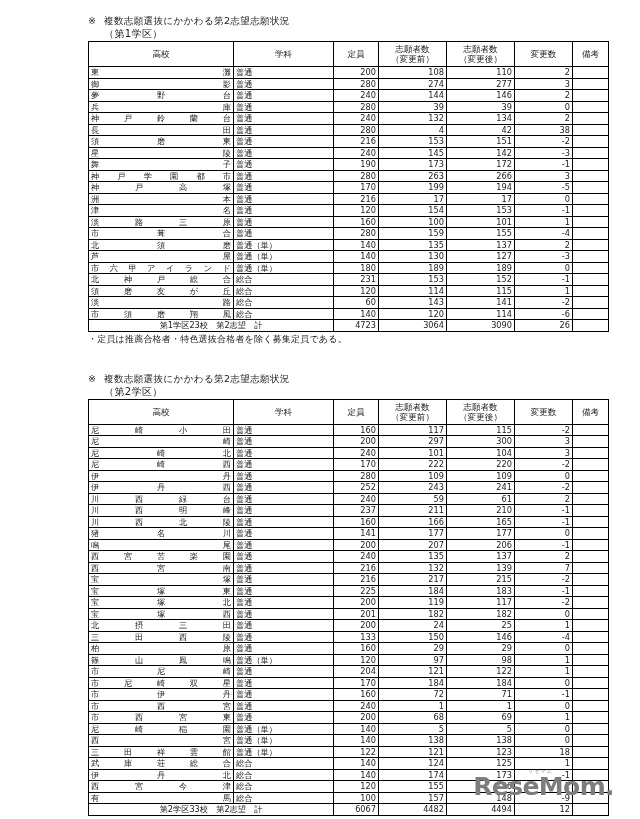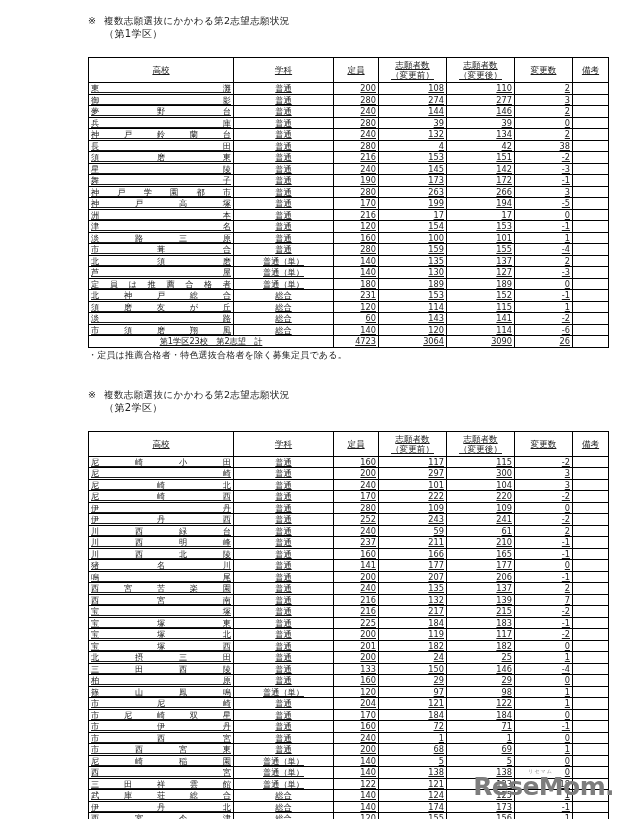--- a/index.html
+++ b/index.html
@@ -41,23 +41,22 @@
   .sect-sub {
     font-size: 10px;
     line-height: 13px;
     padding-left: 16px;
     letter-spacing: 0.4px;
   }
   table.grid {
     border-collapse: collapse;
     table-layout: fixed;
     width: 520px;
-    margin-top: 17px;
+    margin-top: 1px;
     border: 1.6px solid #000;
-    text-decoration: underline;
   }
   table.grid td, table.grid th {
     border: 0.8px solid #000;
     font-size: 8.2px;
     line-height: 10px;
     height: 10.5px;
     padding: 0 2px;
     font-weight: normal;
     overflow: hidden;
     white-space: nowrap;
@@ -81,21 +80,21 @@
   col.c-after  { width: 68px; }
   col.c-diff   { width: 58px; }
   col.c-note   { width: 36px; }
 
   td.school {
     text-align: justify;
     text-align-last: justify;
     padding: 0 6px;
     letter-spacing: 0;
   }
-  td.dept { text-align: center; }
+  td.dept { }
   td.num  { text-align: right; padding-right: 3px; }
   td.note { }
 
   tr.total td {
     border-top: 1.6px solid #000;
   }
   td.total-label {
     text-align: center;
     padding-left: 26px;
   }
@@ -328,21 +327,21 @@
           <tr>
             <td class="school">芦屋</td>
             <td class="dept">普通（単）</td>
             <td class="num">140</td>
             <td class="num">130</td>
             <td class="num">127</td>
             <td class="num">-3</td>
             <td class="note"></td>
           </tr>
           <tr>
-            <td class="school">定員は推薦合格者</td>
+            <td class="school">市六甲アイランド</td>
             <td class="dept">普通（単）</td>
             <td class="num">180</td>
             <td class="num">189</td>
             <td class="num">189</td>
             <td class="num">0</td>
             <td class="note"></td>
           </tr>
           <tr class="sep">
             <td class="school">北神戸総合</td>
             <td class="dept">総合</td>

